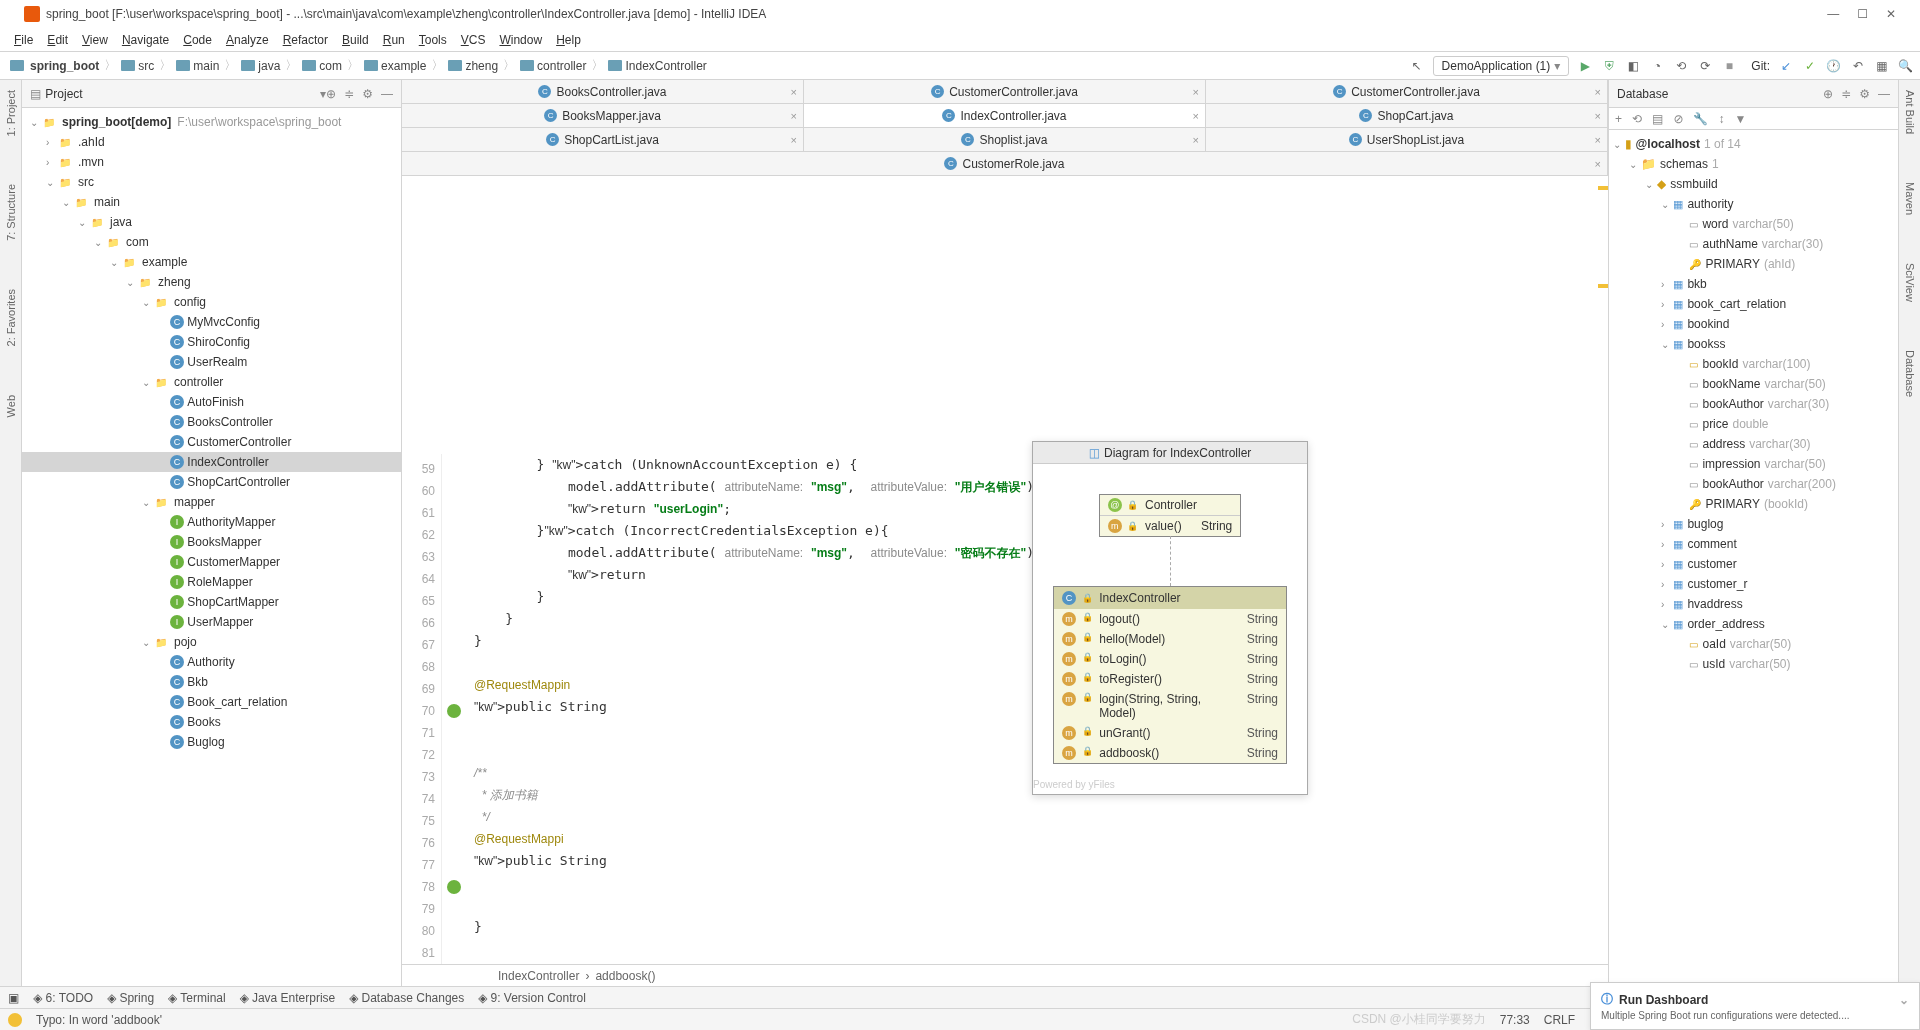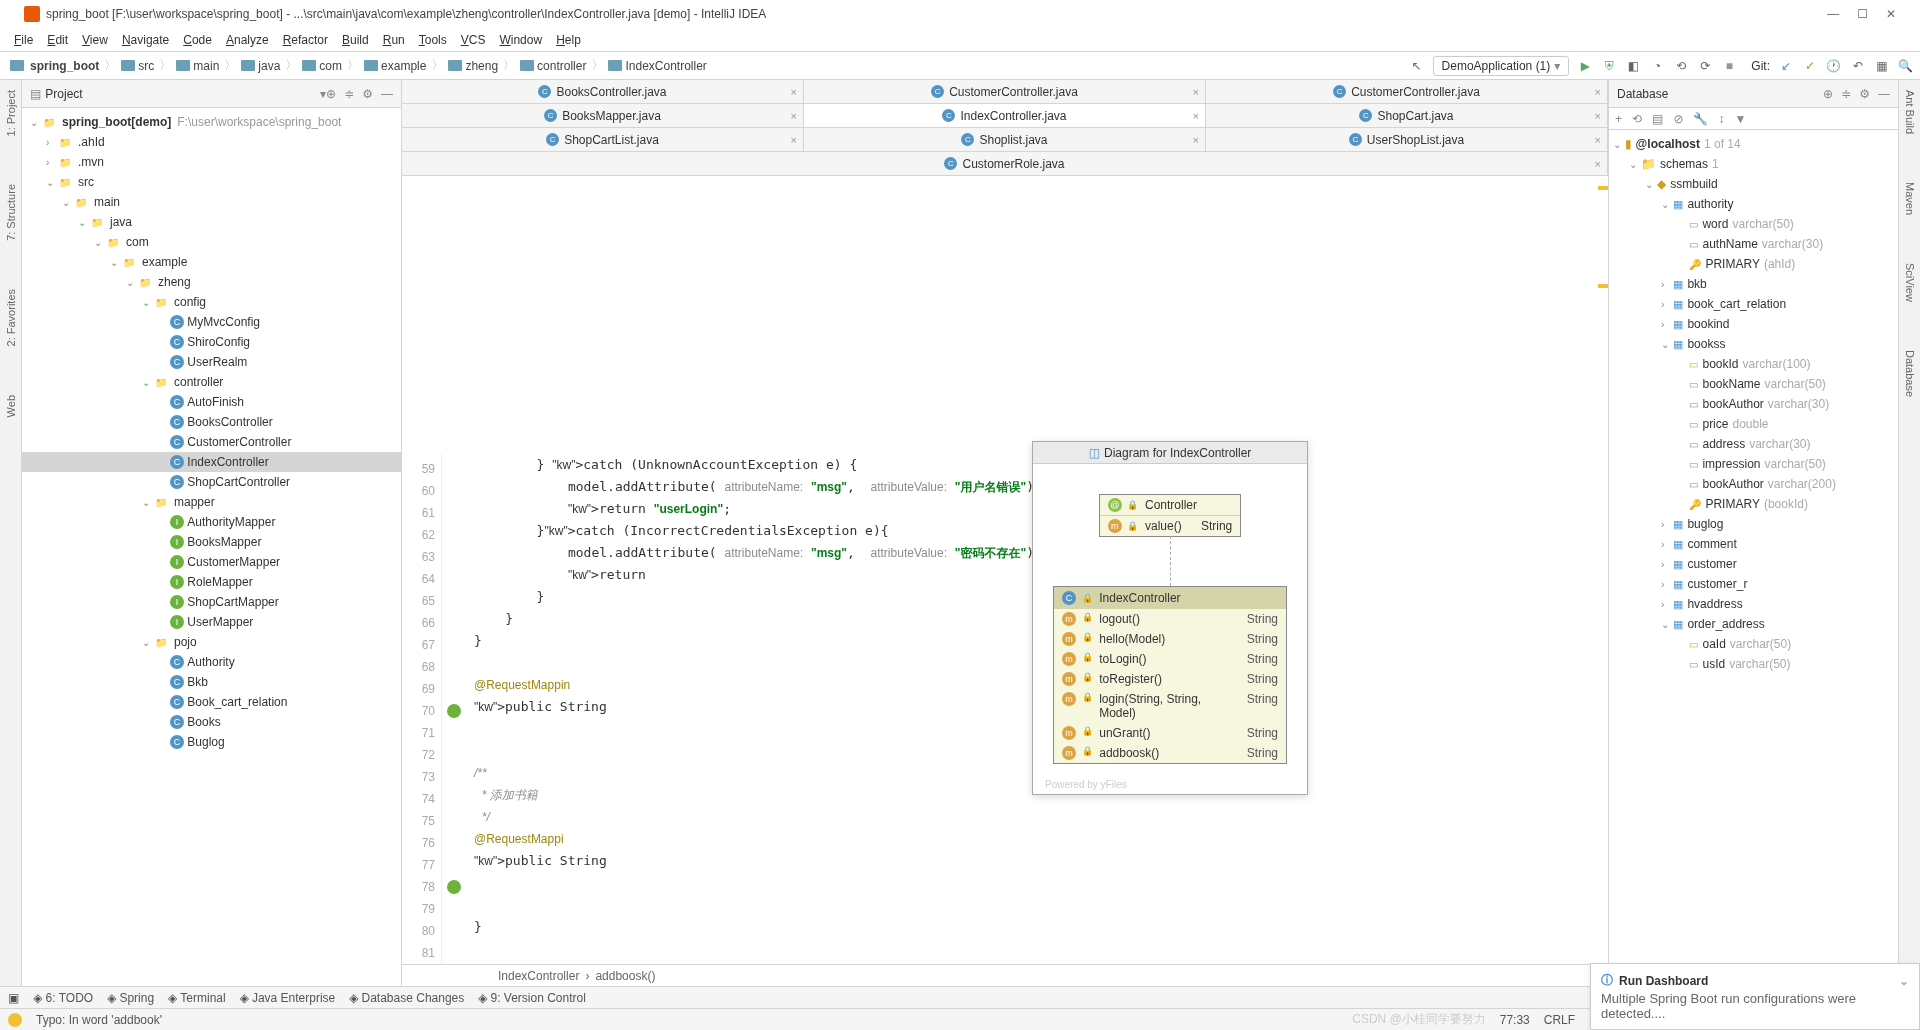--- a/index.html
+++ b/index.html
@@ -67,33 +67,33 @@
 .uml-box .uml-row { display:flex; align-items:center; padding:3px 8px; gap:6px; font-family:Consolas,monospace; font-size:12px; border-bottom:1px solid #ccc; }
 .uml-box .uml-row:last-child { border-bottom:none; }
 .uml-box.class-box { margin-top:50px; width:234px; }
 .uml-box.class-box .uml-title { background:#d4d4a8; font-weight:normal; padding:4px 8px; display:flex; align-items:center; gap:6px; font-family:Consolas,monospace; }
 .uml-box.class-box .uml-method { display:flex; padding:3px 8px; gap:6px; font-family:Consolas,monospace; font-size:12px; }
 .uml-box.class-box .uml-method .ret { margin-left:auto; color:#555; }
 .m-icon { width:14px; height:14px; border-radius:50%; background:#d9a441; font-size:9px; color:#fff; display:flex; align-items:center; justify-content:center; }
 .a-icon { width:14px; height:14px; border-radius:50%; background:#8bc34a; font-size:9px; color:#fff; display:flex; align-items:center; justify-content:center; }
 .c-icon { width:14px; height:14px; border-radius:50%; background:#5294c4; font-size:9px; color:#fff; display:flex; align-items:center; justify-content:center; }
 .lock { font-size:9px; color:#888; }
-.pwby { position:absolute; bottom:4px; left:12px; font-size:10px; color:#ccc; }
+.pwby { position:absolute; bottom:4px; left:0; font-size:10px; color:#ccc; }
 .db-panel { width:290px; border-left:1px solid #d4d4d4; display:flex; flex-direction:column; }
 .db-toolbar { height:22px; display:flex; align-items:center; padding:0 6px; gap:10px; border-bottom:1px solid #d4d4d4; color:#888; }
 .db-tree { flex:1; overflow-y:auto; padding:4px 0; font-size:12px; }
 .db-row { display:flex; align-items:center; height:20px; padding-left:4px; cursor:pointer; white-space:nowrap; }
 .db-row .arrow { width:12px; color:#888; font-size:10px; }
 .tbl-icon { color:#5b9bd5; margin-right:4px; font-size:11px; }
 .col-icon { color:#888; margin-right:4px; font-size:10px; }
 .key-icon { color:#d4a017; margin-right:4px; font-size:10px; }
 .type-muted { color:#aaa; margin-left:4px; }
 .notification { position:absolute; right:0; bottom:0; width:330px; background:#fff; border:1px solid #ccc; box-shadow:0 2px 6px rgba(0,0,0,0.1); padding:8px 10px; }
 .notification .title { font-weight:600; display:flex; align-items:center; gap:6px; }
-.notification .body { color:#666; margin-top:2px; font-size:13px; }
+.notification .body { color:#666; margin-top:2px; font-size:10px; }
 .breadcrumb-editor { height:22px; border-top:1px solid #d4d4d4; display:flex; align-items:center; padding:0 10px; color:#666; font-size:11px; gap:6px; }
 .bottom-toolbar { height:22px; border-top:1px solid #d4d4d4; background:#f5f5f5; display:flex; align-items:center; padding:0 8px; gap:14px; color:#555; font-size:11px; }
 .bottom-toolbar .spacer { flex:1; }
 .status-bar { height:22px; border-top:1px solid #d4d4d4; background:#f5f5f5; display:flex; align-items:center; padding:0 8px; gap:14px; color:#555; font-size:11px; }
 .status-bar .spacer { flex:1; }
 .bulb { width:14px; height:14px; background:#f2c037; border-radius:50%; }
 </style>
 </head>
 <body>
 

